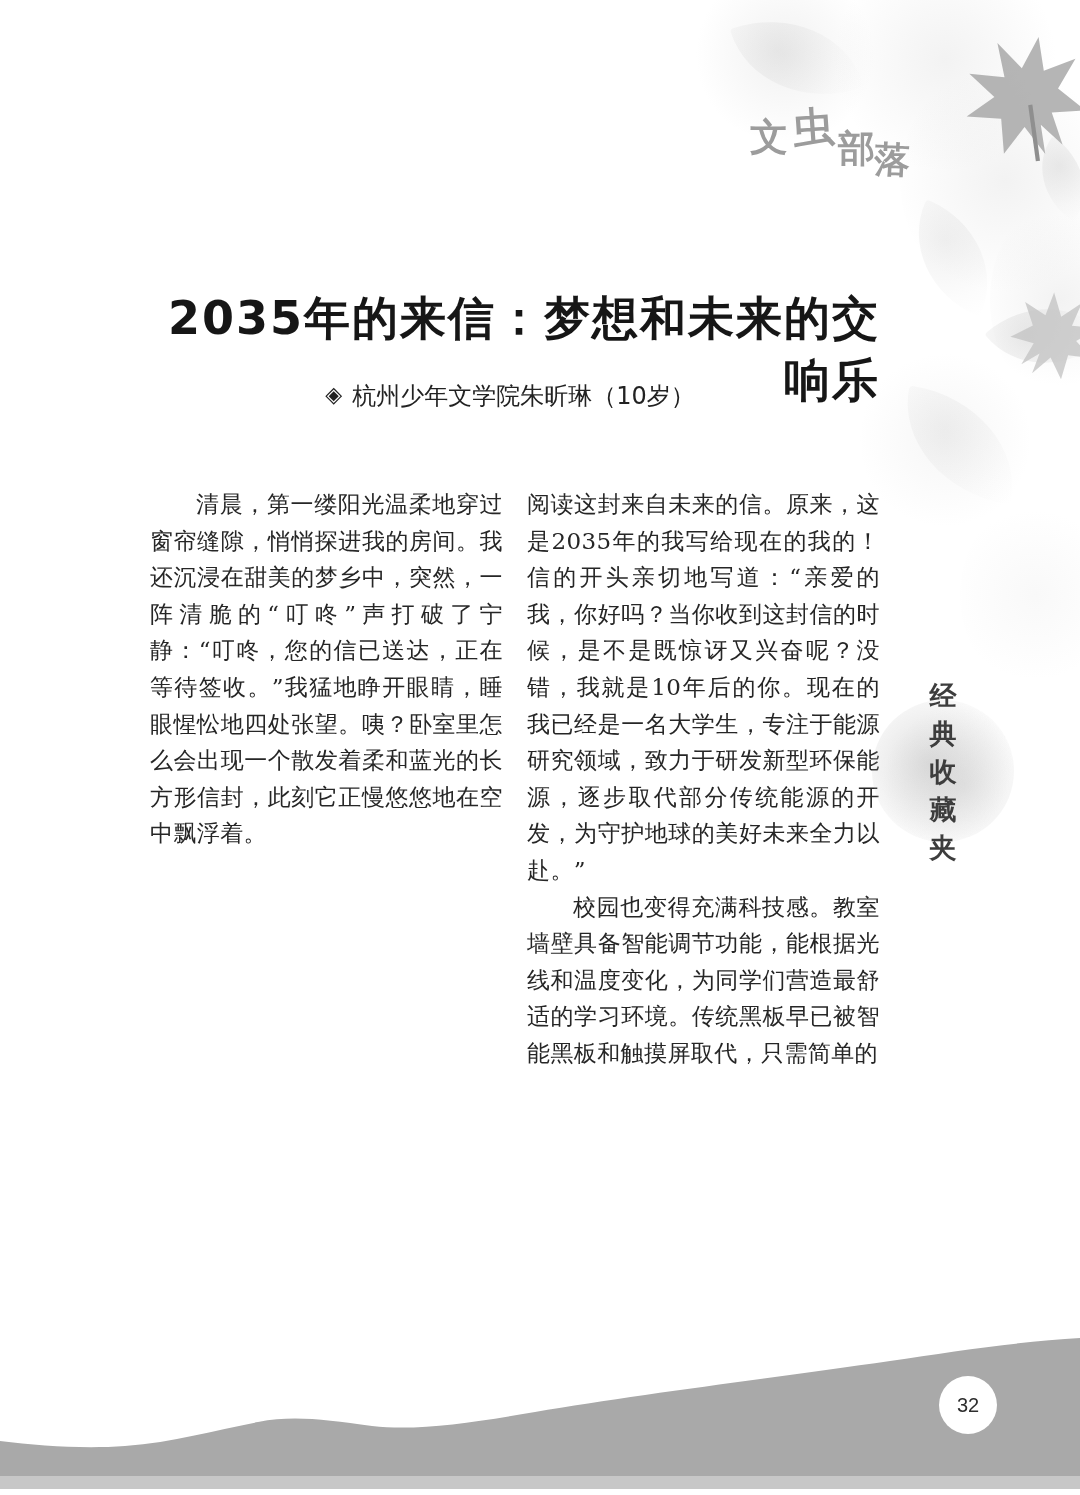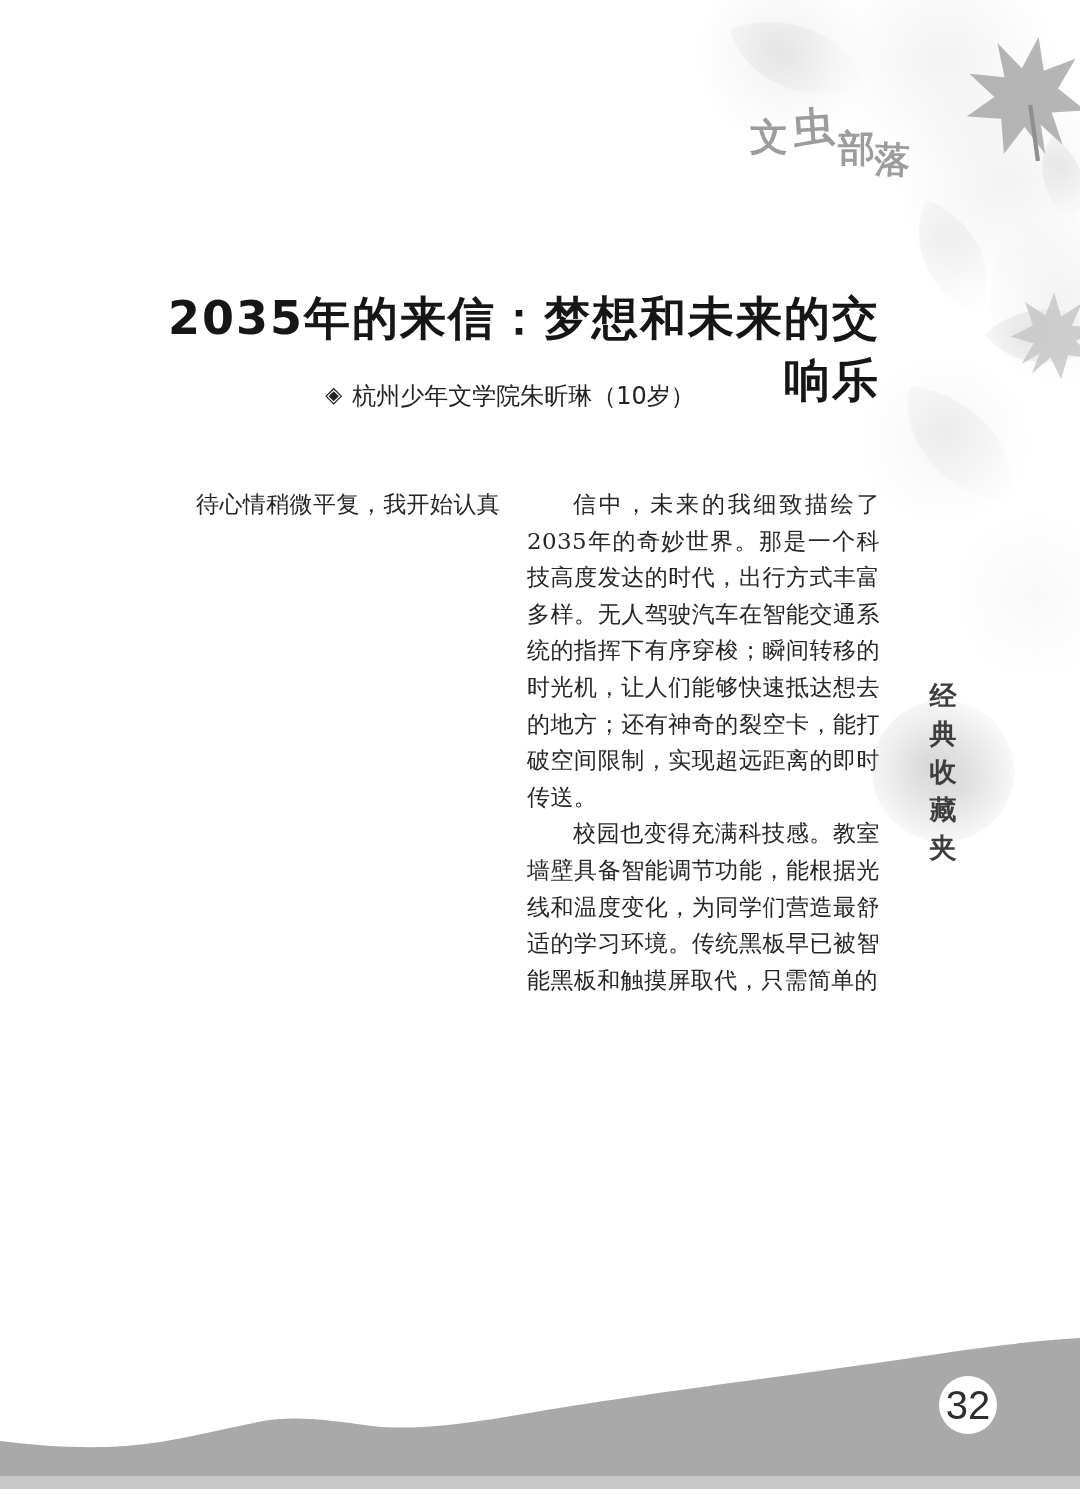--- a/index.html
+++ b/index.html
@@ -59,21 +59,21 @@
     position:absolute; left:926px; width:34px; text-align:center;
     font-size:27px; font-weight:700; color:#3d3d3d;
     font-family:"DejaVu Sans", sans-serif;
   }
   
   .wave{ position:absolute; left:0; bottom:0; width:1080px; height:165px; }
   .page-num{
     position:absolute; left:939px; top:1376px; width:58px; height:58px;
     background:#ffffff; border-radius:50%;
     display:flex; align-items:center; justify-content:center;
-    font-size:40px; color:#2e2e2e; font-family:"Liberation Sans", sans-serif;
+    font-size:20px; color:#2e2e2e; font-family:"Liberation Sans", sans-serif;
   }
 </style>
 </head>
 <body>
 
 <div class="page">
 
   <div>
     <div class="blob" style="left:690px; top:-30px; width:190px; height:170px; opacity:.55;"></div>
     <div class="blob" style="left:830px; top:-50px; width:230px; height:220px; opacity:.5;"></div>
@@ -107,25 +107,25 @@
     <span class="logo-char" style="left:874px; top:136px; font-size:36px; transform:rotate(3deg);">落</span>
   </div>
 
   <div class="title">2035年的来信：梦想和未来的交响乐</div>
 
   <div class="byline">
     <span class="diamond">◈</span><span class="school">杭州少年文学院</span><span>朱昕琳（10岁）</span>
   </div>
 
   <div class="col col-left">
-    <p class="indent">待心情稍微平复，我开始认真</p>
+    <p class="indent">清晨，第一缕阳光温柔地穿过窗帘缝隙，悄悄探进我的房间。我还沉浸在甜美的梦乡中，突然，一阵清脆的“叮咚”声打破了宁静：“叮咚，您的信已送达，正在等待签收。”我猛地睁开眼睛，睡眼惺忪地四处张望。咦？卧室里怎么会出现一个散发着柔和蓝光的长方形信封，此刻它正慢悠悠地在空中飘浮着。</p>
   </div>
 
   <div class="col col-right">
-    <p class="indent">信中，未来的我细致描绘了2035年的奇妙世界。那是一个科技高度发达的时代，出行方式丰富多样。无人驾驶汽车在智能交通系统的指挥下有序穿梭；瞬间转移的时光机，让人们能够快速抵达想去的地方；还有神奇的裂空卡，能打破空间限制，实现超远距离的即时传送。</p>
+    <p>阅读这封来自未来的信。原来，这是2035年的我写给现在的我的！信的开头亲切地写道：“亲爱的我，你好吗？当你收到这封信的时候，是不是既惊讶又兴奋呢？没错，我就是10年后的你。现在的我已经是一名大学生，专注于能源研究领域，致力于研发新型环保能源，逐步取代部分传统能源的开发，为守护地球的美好未来全力以赴。”</p>
     <p class="indent">校园也变得充满科技感。教室墙壁具备智能调节功能，能根据光线和温度变化，为同学们营造最舒适的学习环境。传统黑板早已被智能黑板和触摸屏取代，只需简单的</p>
   </div>
 
   <div class="flower"></div>
   <div>
     <span class="side-char" style="top:678px;">经</span>
     <span class="side-char" style="top:716px;">典</span>
     <span class="side-char" style="top:754px;">收</span>
     <span class="side-char" style="top:792px;">藏</span>
     <span class="side-char" style="top:830px;">夹</span>

